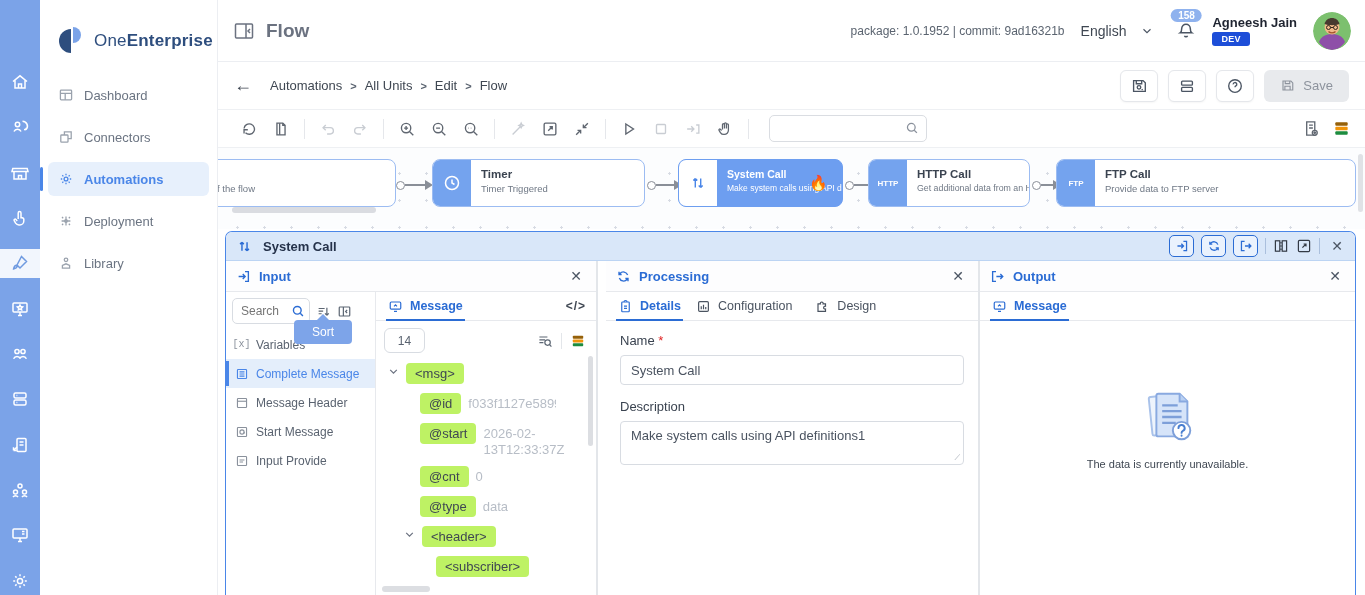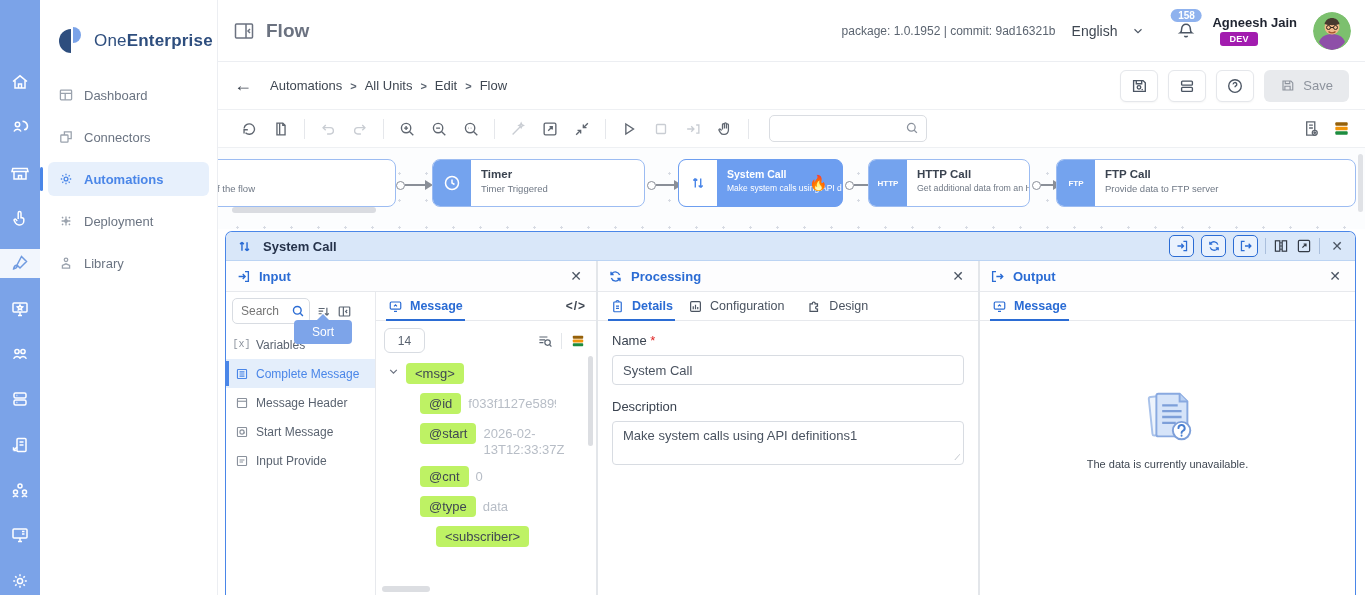--- a/index.html
+++ b/index.html
@@ -26,25 +26,25 @@
 
   
   .main { flex:1; display:flex; flex-direction:column; min-width:0; }
 
   .topbar { height:62px; display:flex; align-items:center; padding:0 14px 0 16px; border-bottom:1px solid #eceef2; gap:12px; }
   .page-title-wrap { display:flex; align-items:center; gap:12px; }
   .page-title { font-size:19px; font-weight:bold; color:#6b7280; }
   .topbar-right { margin-left:auto; display:flex; align-items:center; gap:16px; }
   .pkg { font-size:12px; color:#5b6470; }
   .lang { display:flex; align-items:center; gap:14px; font-size:14px; color:#3f4752; cursor:pointer; }
-  .bell-wrap { position:relative; cursor:pointer; color:#4b5563; margin-left:15px; }
+  .bell-wrap { position:relative; cursor:pointer; color:#4b5563; margin-left:6px; }
   .bell-badge { position:absolute; top:-12px; left:50%; transform:translateX(-50%); background:#8fb2ee; color:#fff; font-size:10px; font-weight:bold; padding:1px 7px; border-radius:9px; }
   .user { display:flex; flex-direction:column; align-items:flex-start; gap:2px; }
   .user-name { font-size:13px; font-weight:bold; color:#1f2430; }
-  .env-badge { background:#a21caf; color:#fff; font-size:9px; font-weight:bold; padding:2px 9px; border-radius:3px; letter-spacing:.3px;margin-left:8px; }
+  .env-badge { background:#1d4ed8; color:#fff; font-size:9px; font-weight:bold; padding:2px 9px; border-radius:3px; letter-spacing:.3px; }
   .avatar { width:38px; height:38px; border-radius:50%; overflow:hidden; flex-shrink:0; cursor:pointer; }
 
   .crumbrow { height:47px; display:flex; align-items:center; padding:0 16px; gap:8px; }
   .back-arrow { font-size:18px; color:#3f4752; cursor:pointer; margin-right:10px; }
   .crumbs { display:flex; align-items:center; gap:8px; font-size:13px; color:#3f4752; }
   .crumb { cursor:pointer; }
   .crumb-sep { font-size:11px; color:#5a6370; font-weight:bold; }
   .crumb-actions { margin-left:auto; display:flex; align-items:center; gap:10px; }
   .icon-btn { width:38px; height:32px; border:1px solid #e5e7eb; border-radius:6px; background:#fff; display:flex; align-items:center; justify-content:center; color:#4b5563; cursor:pointer; box-shadow:0 1px 2px rgba(0,0,0,.04); }
   .save-btn { display:flex; align-items:center; gap:8px; background:#e8eaed; border-radius:6px; height:32px; padding:0 16px; font-size:13px; color:#8d939d; cursor:default; }
@@ -83,21 +83,21 @@
   .panel-title { font-size:13px; font-weight:bold; color:#25324a; }
   .panel-head-right { margin-left:auto; display:flex; align-items:center; gap:7px; }
   .tgl { width:25px; height:22px; border:1.5px solid #2b6cd4; border-radius:5px; display:flex; align-items:center; justify-content:center; color:#2b6cd4; background:#eaf2fd; cursor:pointer; }
   .ph-ico { color:#333a45; cursor:pointer; display:flex; }
   .ph-sep { width:1px; height:16px; background:#aabfdd; }
   .x { font-size:14px; color:#4b5563; cursor:pointer; padding:0 4px; }
 
   .cols { flex:1; display:flex; min-height:0; }
   .col { display:flex; flex-direction:column; min-width:0; }
   .col-input { width:372px; border-right:2px solid #e3e6ea; }
-  .col-proc { width:382px; border-right:2px solid #e3e6ea; }
+  .col-proc { width:382px; border-right:2px solid #e3e6ea;padding-left:8px; }
   .col-out { flex:1; }
   .col-head { height:31px; display:flex; align-items:center; gap:8px; padding:0 10px; border-bottom:1px solid #e7e9ed; background:#fdfdfe; flex-shrink:0; }
   .col-head .ct { font-size:13px; font-weight:bold; color:#2b6cd4; }
   .col-head .x { margin-left:auto; }
 
   .input-body { flex:1; display:flex; min-height:0; }
   .ilist { width:150px; border-right:1px solid #e7e9ed; position:relative; padding-top:6px; }
   .ilist-controls { display:flex; align-items:center; gap:6px; padding:0 6px 6px 6px; }
   .srch { position:relative; }
   .srch input { width:78px; height:26px; border:1px solid #d8dce2; border-radius:5px; padding:0 22px 0 8px; font-size:12px; color:#3f4752; outline:none; font-family:"Liberation Sans",sans-serif; }
@@ -718,20 +718,28 @@
                   <span class="tval tval-wrap">2026-02-13T12:33:37Z</span>
                 </div>
                 <div class="trow ind1">
                   <span class="chip">@cnt</span>
                   <span class="tval">0</span>
                 </div>
                 <div class="trow ind1">
                   <span class="chip">@type</span>
                   <span class="tval">data</span>
                 </div>
+                <div class="trow" style="padding-left:16px;">
+                  <span class="chev">
+                      <svg width="11" height="11" viewBox="0 0 20 20" fill="none" stroke="currentColor" stroke-width="2.2">
+                        <path d="M4 7l6 6 6-6"></path>
+                      </svg>
+                    </span>
+                  <span class="chip">&lt;header&gt;</span>
+                </div>
                 <div class="trow ind2">
                   <span class="chip">&lt;subscriber&gt;</span>
                 </div>
               </div>
               <div class="tree-vscroll"></div>
               <div class="tree-hscroll"></div>
             </div>
           </div>
         </div>
 

